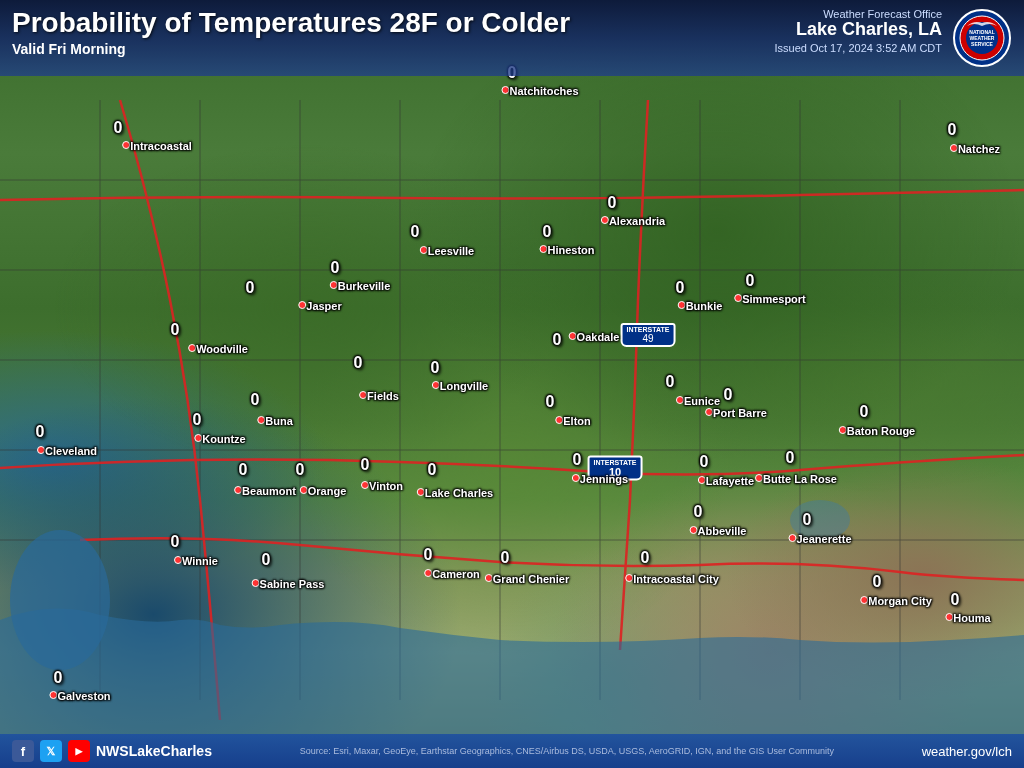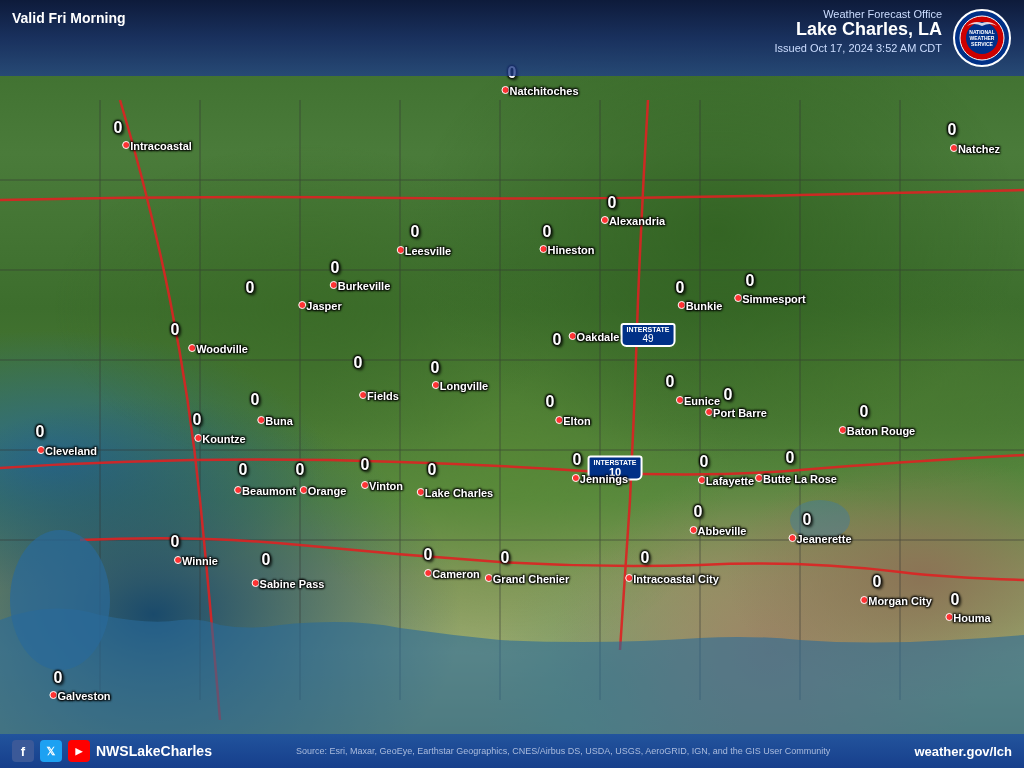--- a/index.html
+++ b/index.html
@@ -153,21 +153,21 @@
 
     #source-text {
       color: #aabbdd;
       font-size: 9px;
       text-align: left;
     }
 
     #website {
       color: white;
       font-size: 13px;
-      font-weight: bold;
+      font-weight: normal;
     }
 
     
     #roads-overlay {
       position: absolute;
       top: 0; left: 0;
       width: 100%; height: 100%;
       z-index: 10;
     }
 
@@ -313,21 +313,21 @@
       <div class="city-marker" style="left: 540px; top: 90px;">
         <div class="city-dot"></div>
         <div class="city-name">Natchitoches</div>
       </div>
       <div class="prob-value" style="left: 952px; top: 130px;">0</div>
       <div class="city-marker" style="left: 975px; top: 148px;">
         <div class="city-dot"></div>
         <div class="city-name">Natchez</div>
       </div>
       <div class="prob-value" style="left: 415px; top: 232px;">0</div>
-      <div class="city-marker" style="left: 424px; top: 250px; justify-content: space-between;">
+      <div class="city-marker" style="left: 447px; top: 250px; justify-content: space-between;">
         <div class="city-dot"></div>
         <div class="city-name">Leesville</div>
       </div>
       <div class="prob-value" style="left: 547px; top: 232px;">0</div>
       <div class="city-marker" style="left: 567px; top: 249px;">
         <div class="city-dot"></div>
         <div class="city-name">Hineston</div>
       </div>
       <div class="prob-value" style="left: 612px; top: 203px;">0</div>
       <div class="city-marker" style="left: 633px; top: 220px; align-items: center;">
@@ -498,20 +498,21 @@
       </div>
       <div class="prob-value" style="left: 58px; top: 678px;">0</div>
       <div class="city-marker" style="left: 80px; top: 695px;">
         <div class="city-dot"></div>
         <div class="city-name">Galveston</div>
       </div>
     </div>
 
   <div id="header">
     <div id="title-section">
+      <div id="main-title">Probability of Temperatures 28F or Colder</div>
       <div id="valid-line">Valid Fri Morning</div>
     </div>
     <div id="wfo-section">
       <div id="wfo-label">Weather Forecast Office</div>
       <div id="wfo-name">Lake Charles, LA</div>
       <div id="issued-line">Issued Oct 17, 2024  3:52 AM CDT</div>
     </div>
 
     <svg id="nws-logo" viewBox="0 0 60 60" xmlns="http://www.w3.org/2000/svg">
       <circle cx="30" cy="30" r="28" fill="#003087" stroke="white" stroke-width="2"></circle>

